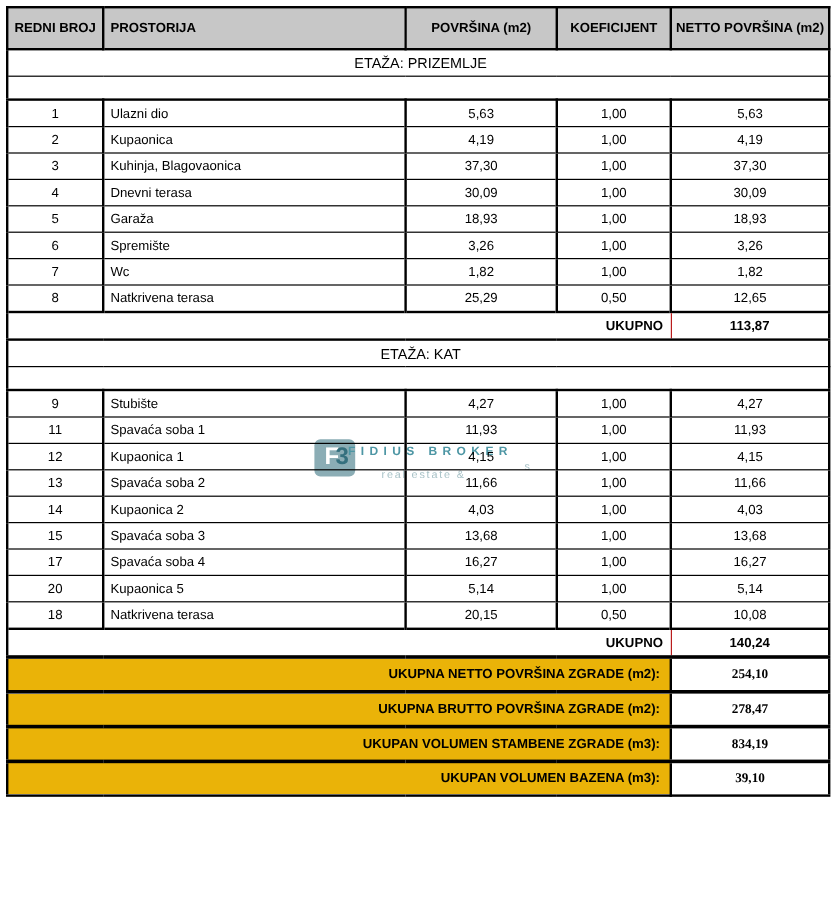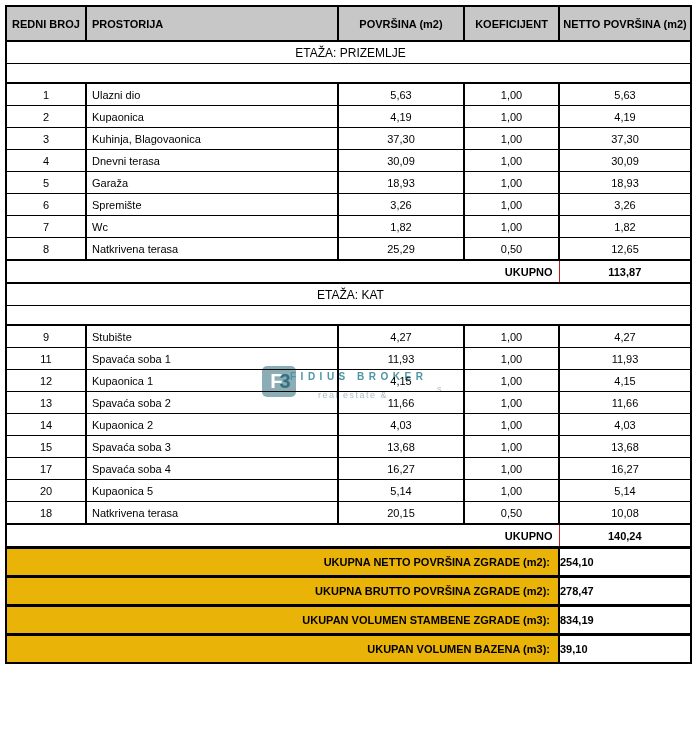--- a/index.html
+++ b/index.html
@@ -47,21 +47,21 @@
   tr.total td.total-label{text-align:right;padding-right:6px;border-right:1px solid #b91c1c;}
   tr.total td.total-value{text-align:center;}
   
   tr.summary td{
     height:26px;font-weight:bold;
     border-top:3px solid #000;border-bottom:2px solid #000;
   }
   tr.summary td.summary-label{
     background:#eab308;text-align:right;padding-right:8px;border-right:2px solid #000;
   }
-  tr.summary td.summary-value{background:#ffffff;text-align:left;}
+  tr.summary td.summary-value{background:#ffffff;text-align:center;font-family:Liberation Serif, serif;}
   
   .watermark{position:absolute;left:0;top:0;z-index:1;width:695px;height:749px;pointer-events:none;}
   .wm-logo{
     position:absolute;left:262px;top:361px;width:34px;height:31px;
     background:#8badb5;border-radius:5px;
     display:flex;align-items:center;justify-content:center;
     font-weight:bold;font-size:20px;letter-spacing:-3px;color:#ffffff;
   }
   .wm-logo .g2{color:#35707e;}
   .wm-brand{

